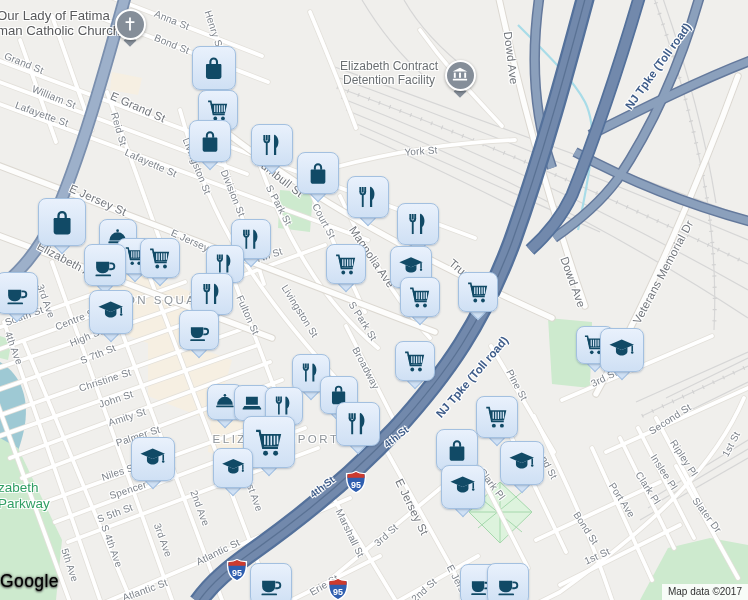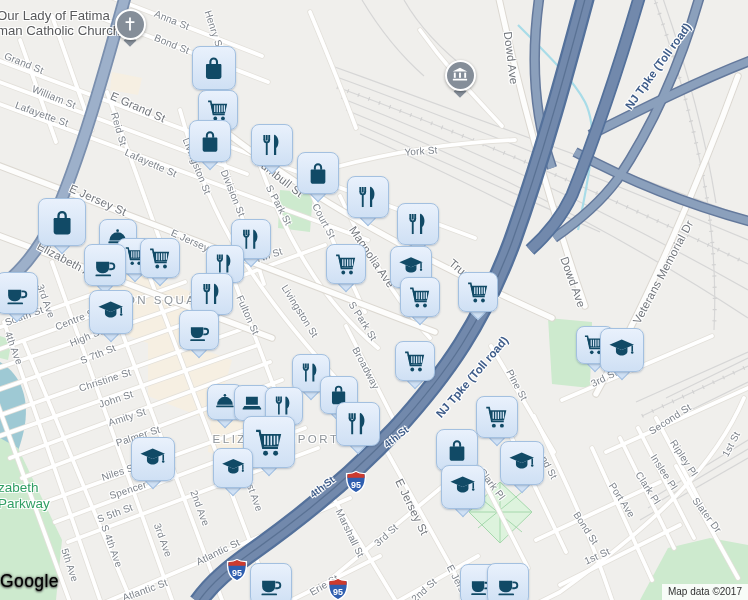--- a/index.html
+++ b/index.html
@@ -322,20 +322,24 @@
       <div class="slabel" style="left: 324px; top: 585px; transform: translate(-50%, -50%) rotate(-30deg);">Erie St</div>
       <div class="slabel" style="left: 424px; top: 590px; transform: translate(-50%, -50%) rotate(-42deg);">2nd St</div>
       <div class="slabel lg" style="left: 412px; top: 507px; transform: translate(-50%, -50%) rotate(64deg);">E Jersey St</div>
       <div class="slabel" style="left: 462px; top: 589px; transform: translate(-50%, -50%) rotate(62deg);">E Jersey St</div>
       <div class="alabel" style="left: 158px; top: 300px;">UNION SQUARE</div>
       <div class="alabel" style="left: 276px; top: 439px;">ELIZABETHPORT</div>
       <div class="plabel" style="left: -3px; top: 8px; font-size: 13.2px; color: rgb(88, 89, 91); text-align: left;">
         <span>Our Lady of Fatima</span>
         <span>man Catholic Church</span>
       </div>
+      <div class="plabel" style="left: 389px; top: 60px; font-size: 12px; color: rgb(106, 111, 114); transform: translateX(-50%); text-align: center;">
+        <span>Elizabeth Contract</span>
+        <span>Detention Facility</span>
+      </div>
       <div class="plabel" style="left: -2px; top: 480px; font-size: 13.5px; color: rgb(47, 158, 99); text-align: left;">
         <span>zabeth</span>
         <span>Parkway</span>
       </div>
       <div class="hlabel" style="left: 658px; top: 66px; transform: translate(-50%, -50%) rotate(-54deg);">NJ Tpke (Toll road)</div>
       <div class="hlabel" style="left: 472px; top: 377px; transform: translate(-50%, -50%) rotate(-49deg);">NJ Tpke (Toll road)</div>
       <div class="hlabel sm" style="left: 322px; top: 487px; transform: translate(-50%, -50%) rotate(-38deg);">4th St</div>
       <div class="hlabel sm" style="left: 396px; top: 437px; transform: translate(-50%, -50%) rotate(-38deg);">4th St</div>
       <div class="shield" style="left: 356px; top: 484px;"><svg width="21" height="23" viewBox="0 0 20 22">
           <path d="M10,1 C12.5,2.6 15.5,3.2 19,3 c0,0 .6,9.5 -3.2,14.2 C13.8,19.6 11.8,20.6 10,21.4 8.2,20.6 6.2,19.6 4.2,17.2 .4,12.5 1,3 1,3 4.5,3.2 7.5,2.6 10,1 Z" fill="#2f5fb0" stroke="#fff" stroke-width="1.4"></path>

